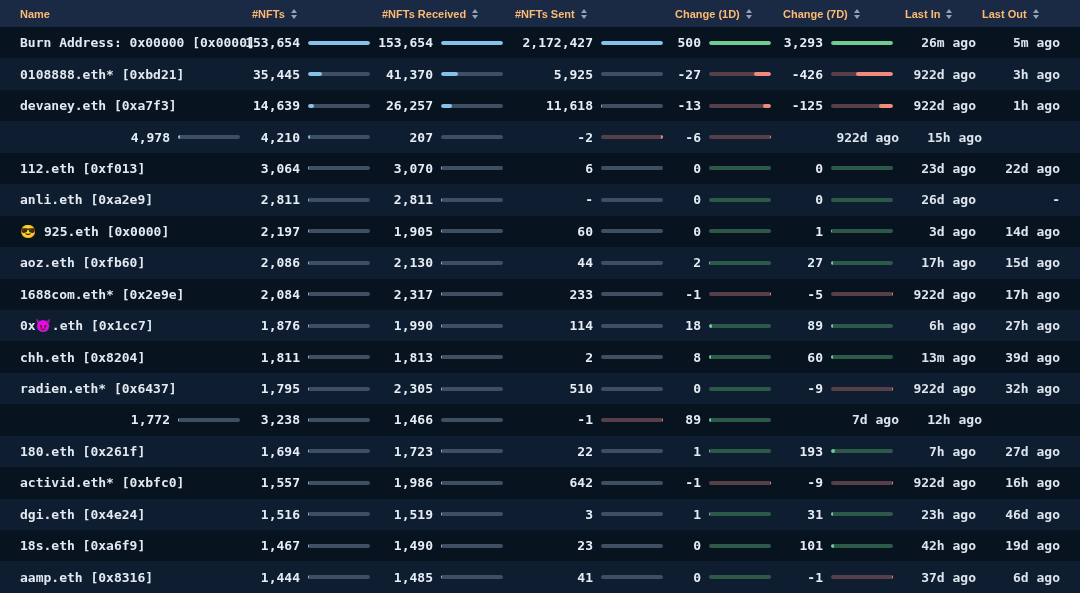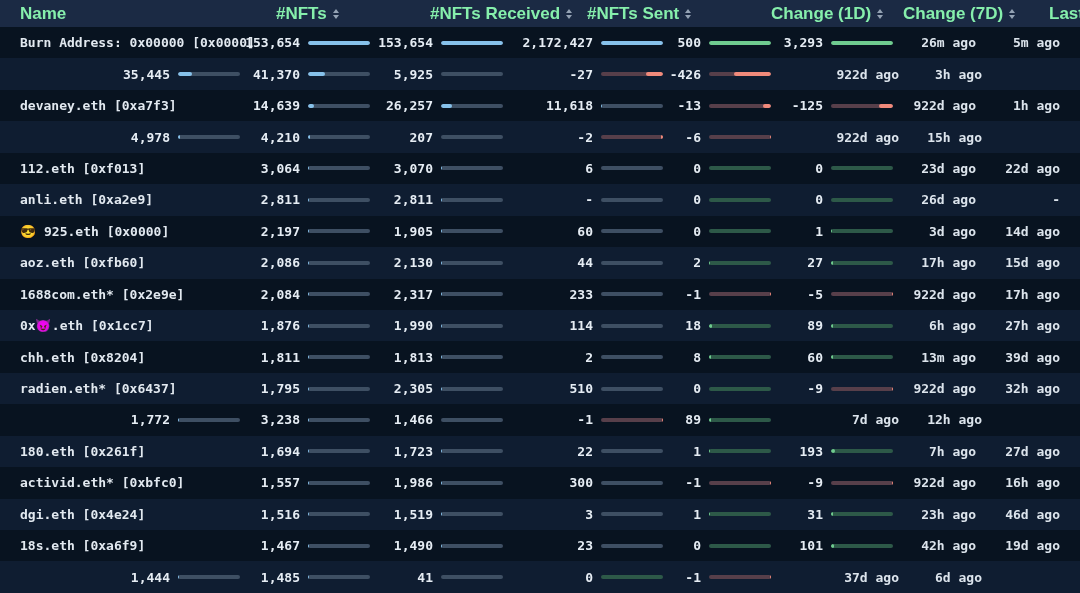--- a/index.html
+++ b/index.html
@@ -16,21 +16,21 @@
     grid-template-columns:252px 130px 133px 160px 108px 122px 77px 1fr;
     align-items:center;
     padding-right:20px;
     box-sizing:border-box;
   }
   
   .thead{
     height:27px;flex:0 0 27px;
     background:#1b2a44;
     font-family:"Liberation Sans",sans-serif;
-    font-size:17px;font-weight:700;color:#86efac;gap:24px;
+    font-size:11px;font-weight:700;color:#fdba74;
   }
   .th{display:flex;align-items:center;justify-content:flex-start;white-space:nowrap;padding-right:2px;}
   .th.c-name{justify-content:flex-start;padding-left:20px;}
   .sort{display:inline-flex;flex-direction:column;gap:2px;margin-left:6px;}
   .sort i{width:0;height:0;border-left:3.5px solid transparent;border-right:3.5px solid transparent;}
   .sort .up{border-bottom:4px solid #94a2b4;}
   .sort .down{border-top:4px solid #94a2b4;}
   
   .tbody{flex:1;display:flex;flex-direction:column;}
   .row{flex:1;font-size:13px;color:#e6edf4;font-weight:bold;}
@@ -146,20 +146,23 @@
           </span>
         </div>
         <div class="cell c-in">
           <span>26m ago</span>
         </div>
         <div class="cell c-out">
           <span>5m ago</span>
         </div>
       </div>
       <div class="grid row">
+        <div class="cell c-name">
+          <span>0108888.eth* [0xbd21]</span>
+        </div>
         <div class="cell bar-cell c-nfts">
           <span>35,445</span>
           <span class="bar t-nft">
             <span class="fill f-blue" style="width: 23%;"></span>
           </span>
         </div>
         <div class="cell bar-cell c-recv">
           <span>41,370</span>
           <span class="bar t-nft">
             <span class="fill f-blue" style="width: 27%;"></span>
@@ -648,21 +651,21 @@
             <span class="fill f-blue" style="width: 1%;"></span>
           </span>
         </div>
         <div class="cell bar-cell c-recv">
           <span>1,986</span>
           <span class="bar t-nft">
             <span class="fill f-blue" style="width: 1.3%;"></span>
           </span>
         </div>
         <div class="cell bar-cell c-sent">
-          <span>300</span>
+          <span>642</span>
           <span class="bar t-nft"></span>
         </div>
         <div class="cell bar-cell c-1d">
           <span>-1</span>
           <span class="bar t-neg">
             <span class="fill f-red" style="width: 1%;"></span>
           </span>
         </div>
         <div class="cell bar-cell c-7d">
           <span>-9</span>
@@ -747,20 +750,23 @@
           </span>
         </div>
         <div class="cell c-in">
           <span>42h ago</span>
         </div>
         <div class="cell c-out">
           <span>19d ago</span>
         </div>
       </div>
       <div class="grid row">
+        <div class="cell c-name">
+          <span>aamp.eth [0x8316]</span>
+        </div>
         <div class="cell bar-cell c-nfts">
           <span>1,444</span>
           <span class="bar t-nft">
             <span class="fill f-blue" style="width: 1%;"></span>
           </span>
         </div>
         <div class="cell bar-cell c-recv">
           <span>1,485</span>
           <span class="bar t-nft">
             <span class="fill f-blue" style="width: 1%;"></span>

